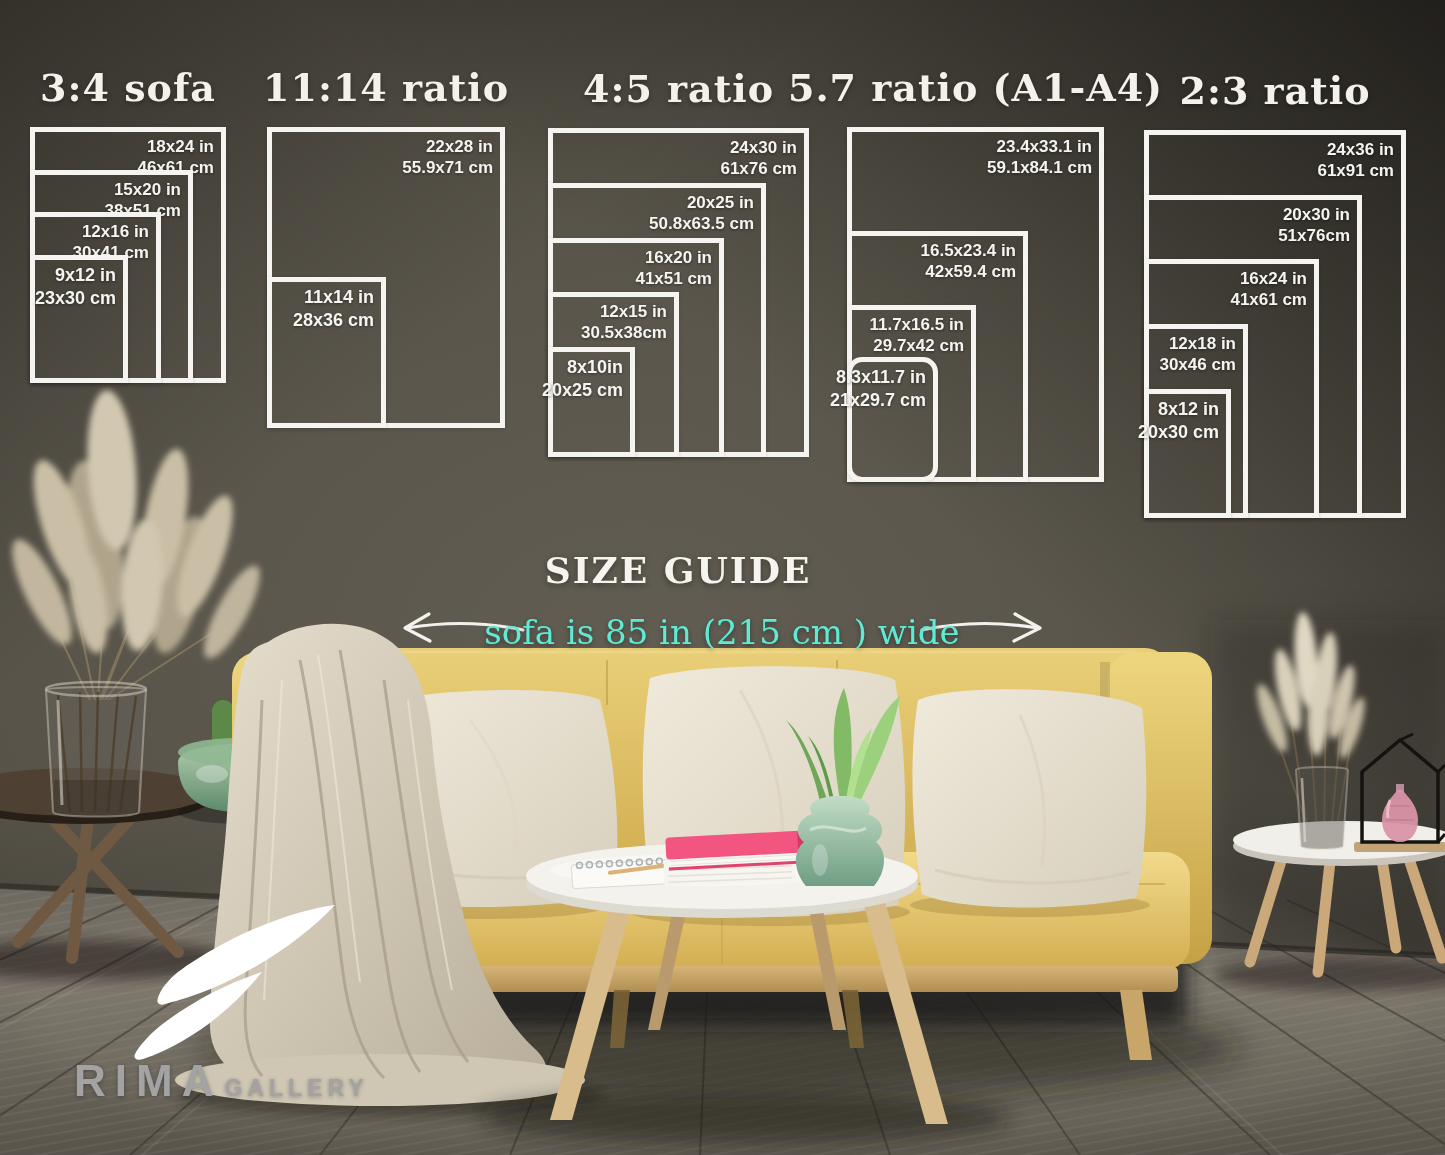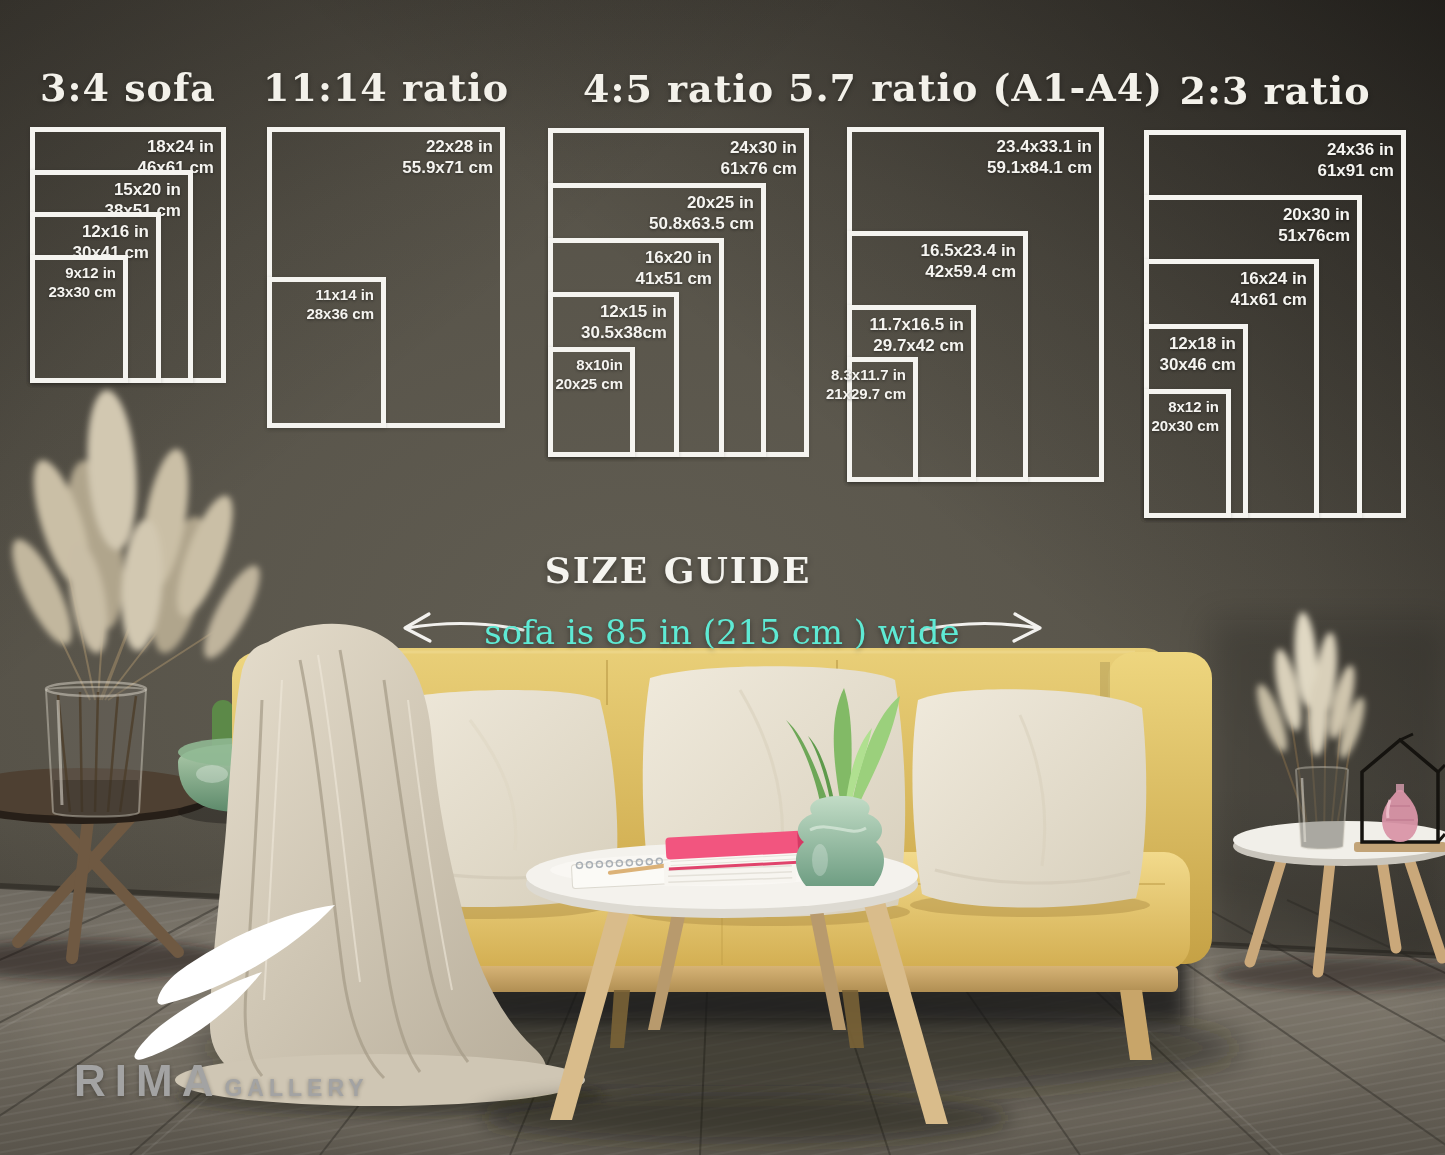--- a/index.html
+++ b/index.html
@@ -15,21 +15,21 @@
   #ratio-groups{position:absolute;inset:0;}
   .ratio-group{position:absolute;}
   .ratio-title{position:absolute;left:50%;top:-62px;transform:translateX(-50%);
     white-space:nowrap;font:700 38px "DejaVu Serif",serif;color:#f3f1ea;
     letter-spacing:1px;text-shadow:0 2px 5px rgba(0,0,0,.35);}
   .size-frame{position:absolute;left:0;bottom:0;border:5px solid #f5f4f0;
     box-sizing:border-box;box-shadow:0 1px 4px rgba(0,0,0,.15);}
   .frame-label{position:absolute;top:4px;right:7px;text-align:right;white-space:nowrap;
     font:700 17px/1.25 "Liberation Sans",sans-serif;color:#f5f4f0;
     text-shadow:0 1px 3px rgba(0,0,0,.45);}
-  .frame-label.small{font-size:15px;text-align:right;}
+  .frame-label.small{font-size:18px;text-align:right;}
   .size-guide{position:absolute;left:678px;top:549px;transform:translateX(-50%);
     font:700 36px "DejaVu Serif",serif;letter-spacing:2px;color:#f5f4ef;
     text-shadow:0 2px 6px rgba(0,0,0,.4);white-space:nowrap;}
   .sofa-note{position:absolute;left:0;top:600px;width:1445px;height:60px;}
   .sofa-note .note-text{position:absolute;left:722px;top:12px;transform:translateX(-50%);
     font:400 34px "DejaVu Serif",serif;color:#5eead4;white-space:nowrap;
     text-shadow:0 2px 5px rgba(0,0,0,.4);}
   .arrows{position:absolute;inset:0;}
   .logo{position:absolute;left:60px;top:890px;width:360px;height:220px;}
   .logo svg{position:absolute;inset:0;}
@@ -432,21 +432,21 @@
             <div>16.5x23.4 in</div>
             <div>42x59.4 cm</div>
           </div>
         </div>
         <div class="size-frame" style="width: 129px; height: 177px;">
           <div class="frame-label">
             <div>11.7x16.5 in</div>
             <div>29.7x42 cm</div>
           </div>
         </div>
-        <div class="size-frame" style="width: 71px; height: 125px;">
+        <div class="size-frame" style="width: 91px; height: 125px; border-radius: 15px;">
           <div class="frame-label small">
             <div>8.3x11.7 in</div>
             <div>21x29.7 cm</div>
           </div>
         </div>
       </div>
       <div class="ratio-group" style="left: 1144px; top: 130px; width: 262px; height: 388px;">
         <div class="ratio-title">2:3 ratio</div>
         <div class="size-frame" style="width: 262px; height: 388px; text-decoration: underline;">
           <div class="frame-label">

